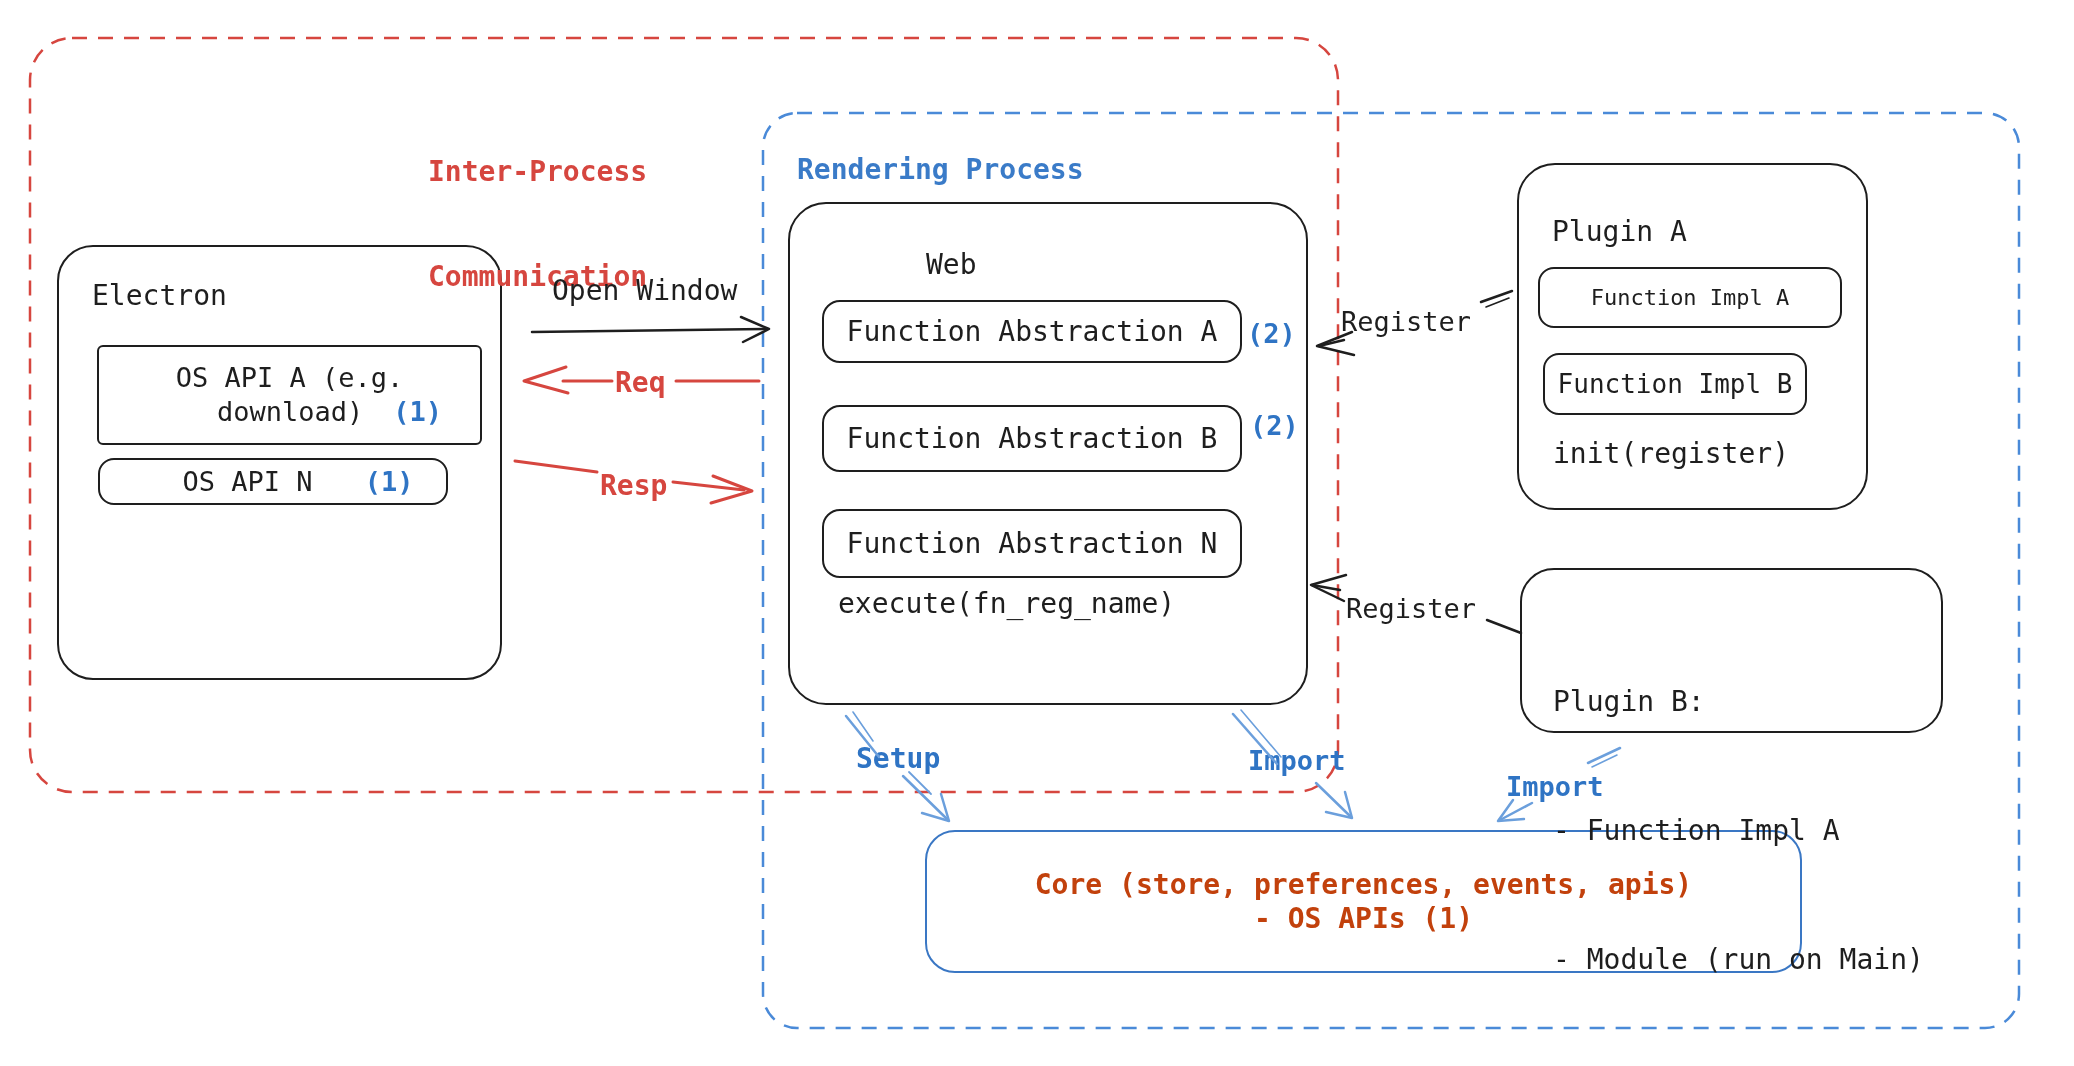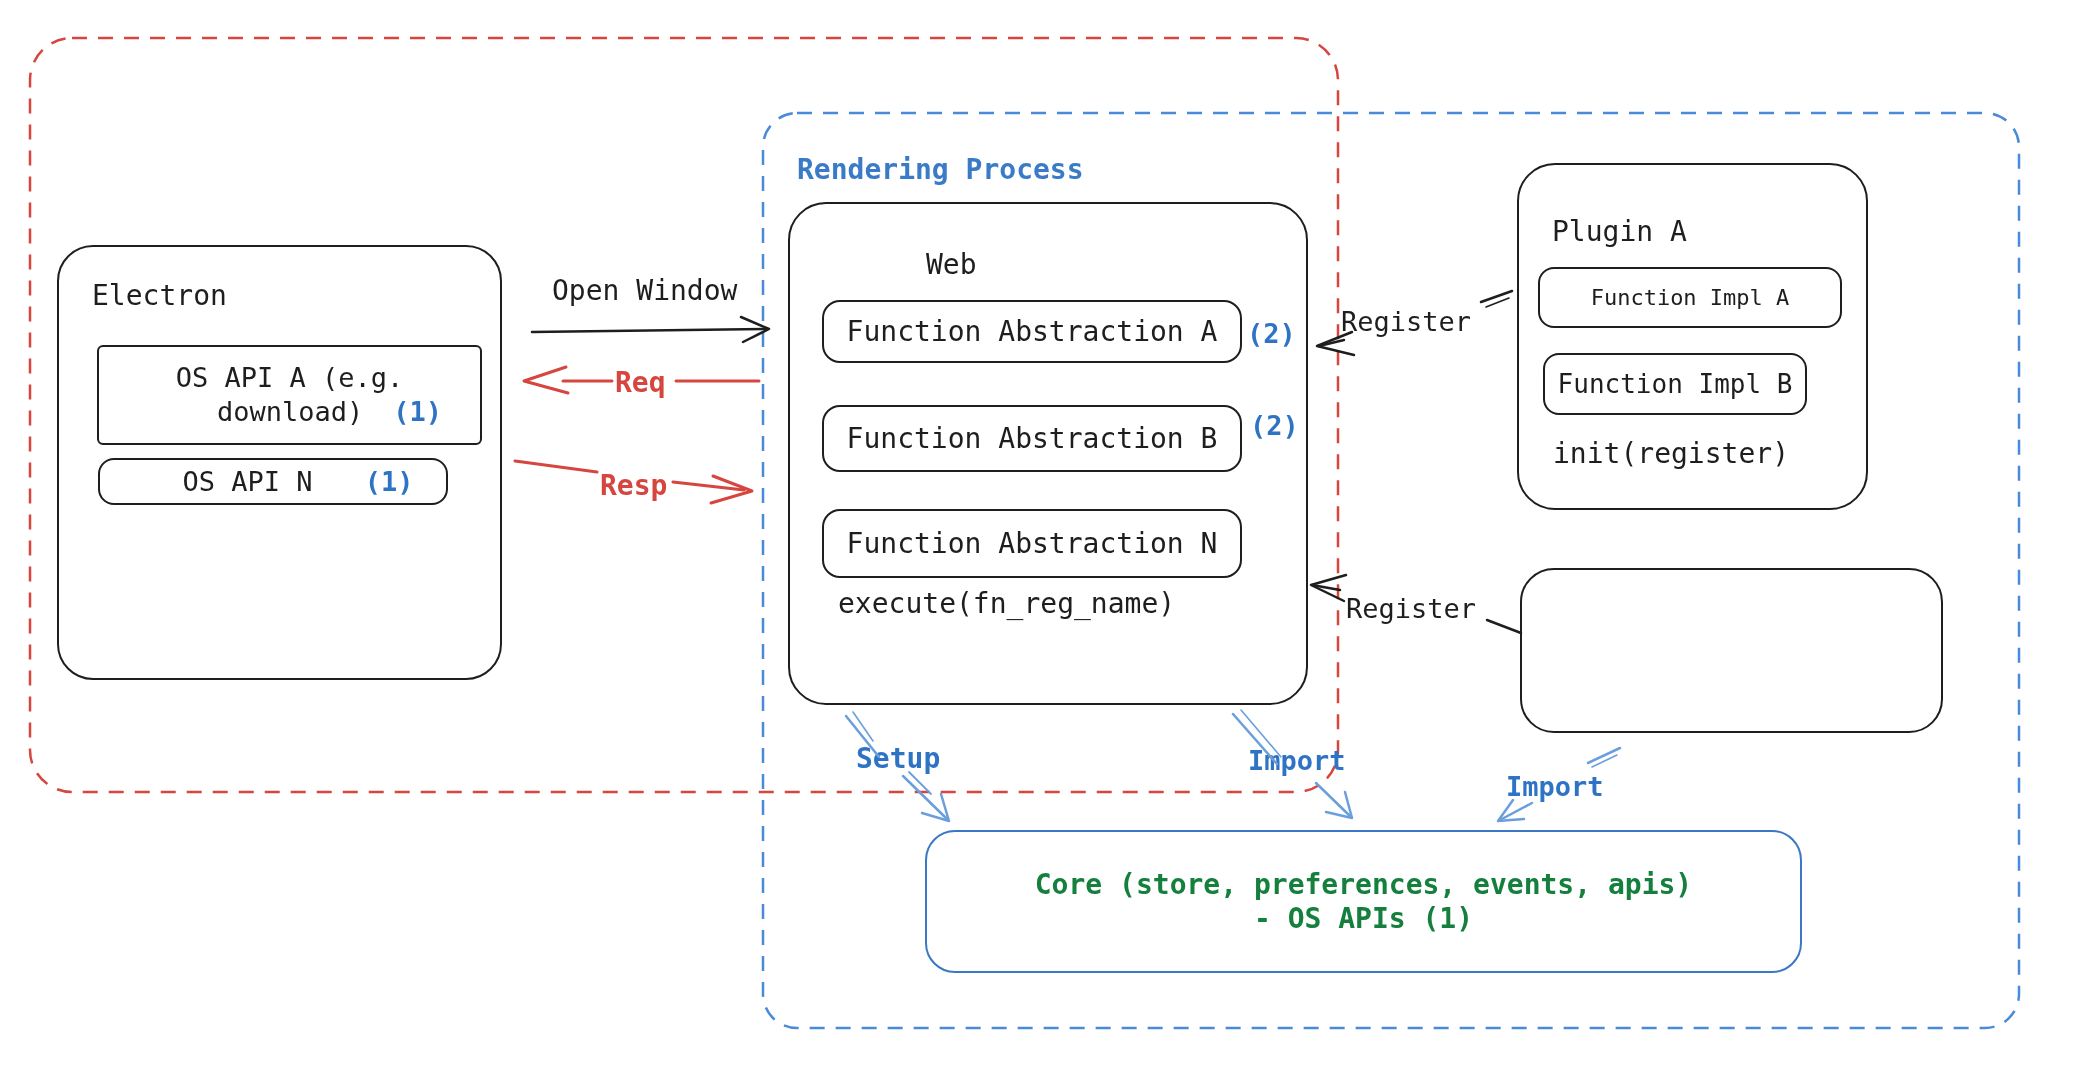--- a/index.html
+++ b/index.html
@@ -41,20 +41,24 @@
 </head>
 <body>
 
 <div id="canvas">
 
   <svg id="bg-layer" class="layer" width="2074" height="1066">
     <rect x="30" y="38" width="1308" height="754" rx="42" fill="none" stroke="#d6463f" stroke-width="2.5" stroke-dasharray="15 11"></rect>
     <rect x="763" y="113" width="1256" height="915" rx="34" fill="none" stroke="#4a8ad8" stroke-width="2.5" stroke-dasharray="15 11"></rect>
   </svg>
 
+  <div class="lbl red-t" style="left:428px;top:84px;font-size:28px;line-height:35px;">
+    <div>Inter-Process</div>
+    <div>Communication</div>
+  </div>
   <div class="lbl" style="left:797px;top:145px;font-size:28px;color:#3a7bc8;font-weight:bold;margin-top:9px;">Rendering Process</div>
 
   <div class="box" style="left:57px;top:245px;width:445px;height:435px;border-radius:36px;"></div>
   <div class="lbl" style="left:92px;top:280px;font-size:28px;">Electron</div>
 
   <div class="box center-flex" style="left:97px;top:345px;width:385px;height:100px;border-radius:6px;font-size:27px;line-height:34px;">
     <div style="white-space:pre;">OS API A (e.g.</div>
     <div class="row-flex" style="gap:30px;transform:translateX(40px);">
       <span style="white-space:pre;">download)</span>
       <span class="marker">(1)</span>
@@ -89,22 +93,27 @@
   <div class="lbl" style="left:1552px;top:216px;font-size:28px;">Plugin A</div>
   <div class="box center-flex" style="left:1538px;top:267px;width:304px;height:61px;border-radius:16px;font-size:22px;">
     <span style="white-space:pre;">Function Impl A</span>
   </div>
   <div class="box center-flex" style="left:1543px;top:353px;width:264px;height:62px;border-radius:16px;font-size:26px;">
     <span style="white-space:pre;">Function Impl B</span>
   </div>
   <div class="lbl" style="left:1553px;top:438px;font-size:28px;">init(register)</div>
 
   <div class="box" style="left:1520px;top:568px;width:423px;height:165px;border-radius:34px;"></div>
+  <div class="lbl" style="left:1553px;top:594px;font-size:28px;line-height:43px;">
+    <div>Plugin B:</div>
+    <div>- Function Impl A</div>
+    <div>- Module (run on Main)</div>
+  </div>
 
-  <div class="box blue-box center-flex" style="left:925px;top:830px;width:877px;height:143px;border-radius:30px;font-size:28px;line-height:34px;color:#15803d;font-weight:600;">
+  <div class="box blue-box center-flex" style="left:925px;top:830px;width:877px;height:143px;border-radius:30px;font-size:28px;line-height:34px;color:#c2410c;font-weight:600;">
     <div style="white-space:pre;">Core (store, preferences, events, apis)</div>
     <div style="white-space:pre;">- OS APIs (1)</div>
   </div>
 
   <div class="lbl" style="left:552px;top:275px;font-size:28px;">Open Window</div>
   <div class="lbl red-t" style="left:615px;top:367px;font-size:28px;">Req</div>
   <div class="lbl red-t" style="left:600px;top:470px;font-size:28px;">Resp</div>
   <div class="lbl" style="left:1341px;top:306px;font-size:27px;">Register</div>
   <div class="lbl" style="left:1346px;top:593px;font-size:27px;">Register</div>
   <div class="lbl blue-t" style="left:856px;top:743px;font-size:28px;">Setup</div>

